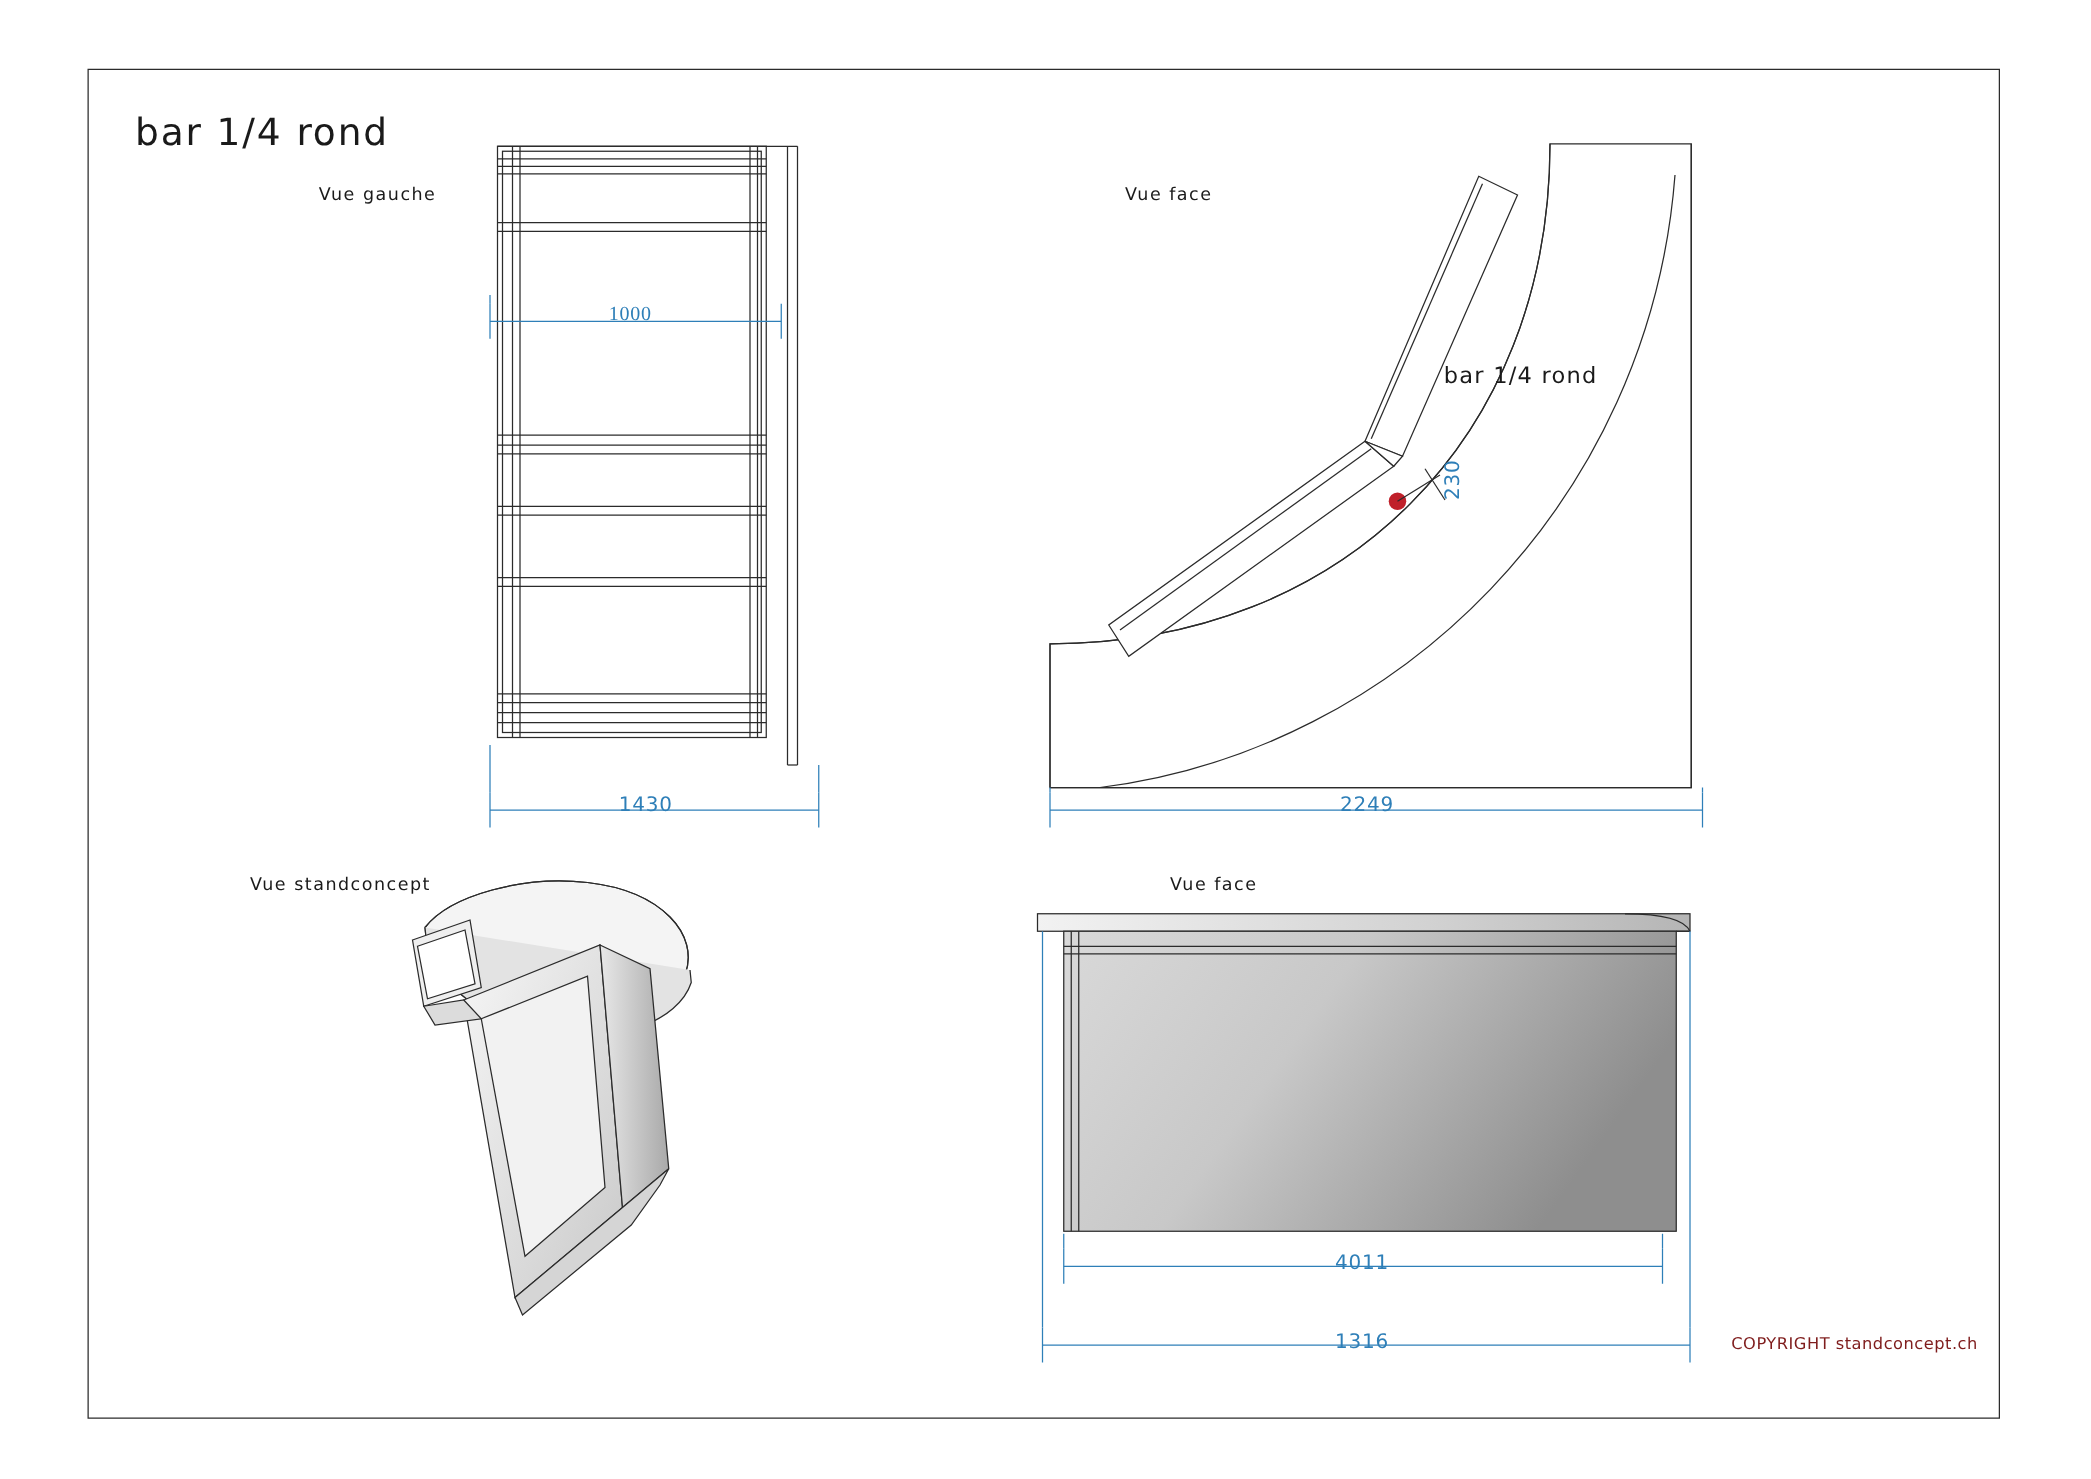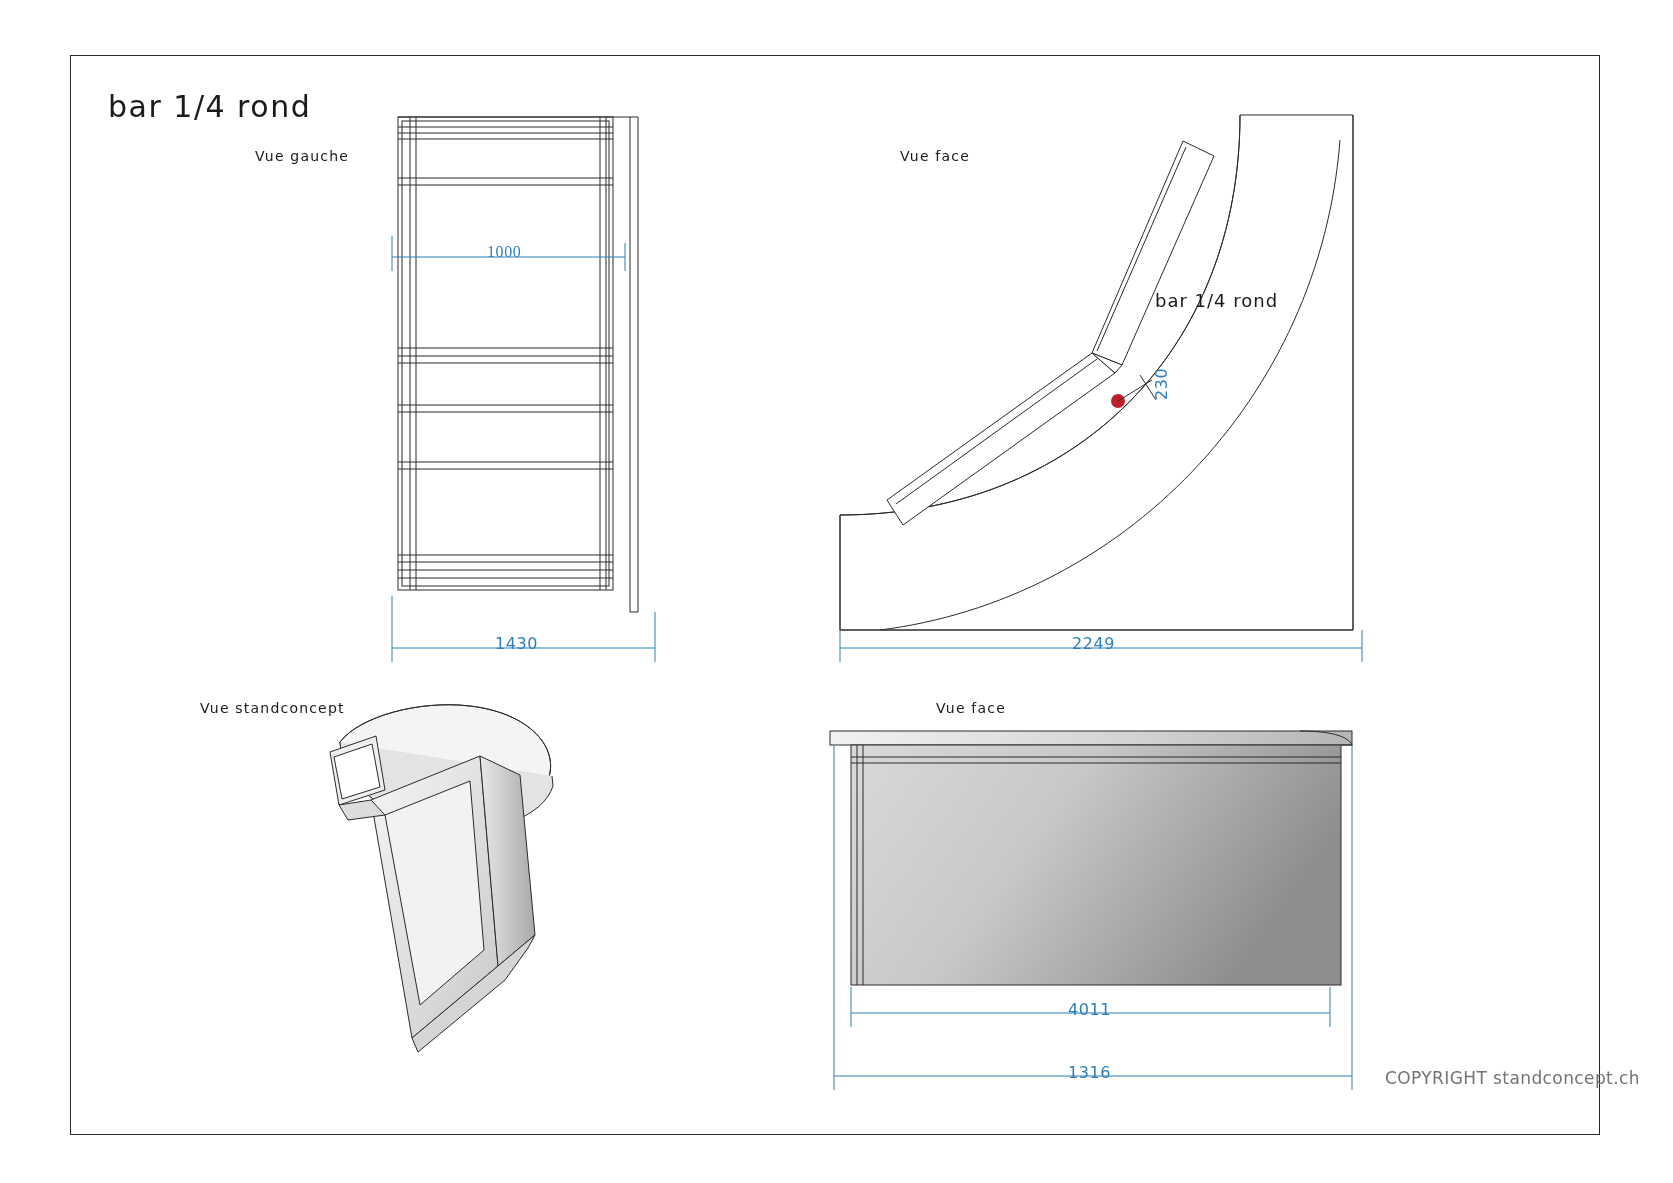--- a/index.html
+++ b/index.html
@@ -44,22 +44,22 @@
     font-size: 16px;
     letter-spacing: 0.6px;
     white-space: nowrap;
   }
   .dim-text.rot {
     transform: rotate(-90deg);
     transform-origin: left top;
   }
   .copyright {
     position: absolute;
-    font-size: 17px;
-    color: #737373;
+    font-size: 13px;
+    color: #7f1d1d;
     letter-spacing: 0.4px;
     white-space: nowrap;
   }
   .plan-note {
     position: absolute;
     font-size: 18px;
     color: #1a1a1a;
     letter-spacing: 1px;
     white-space: nowrap;
   }

